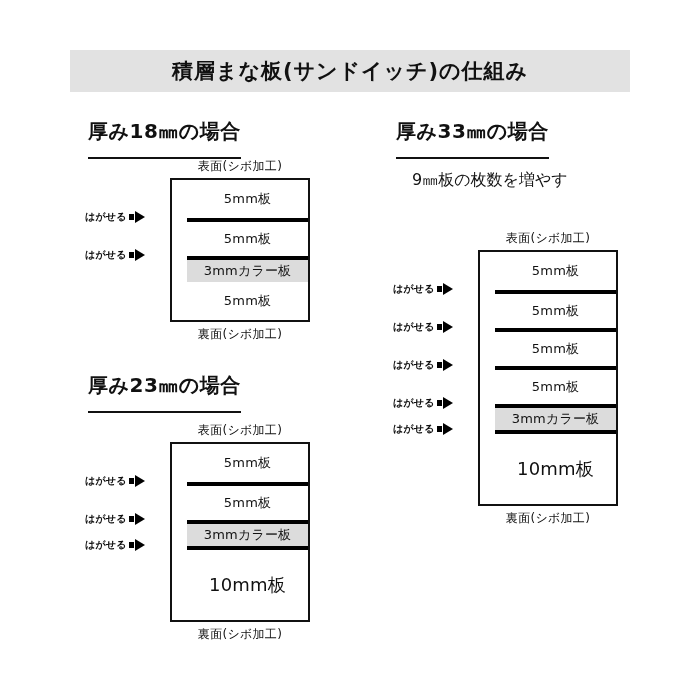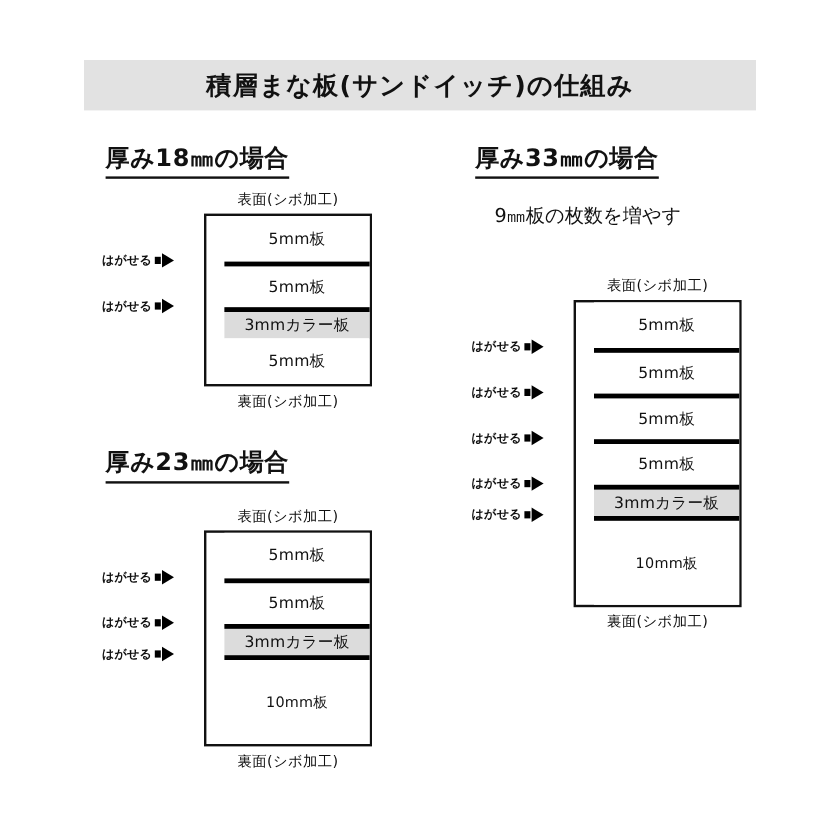--- a/index.html
+++ b/index.html
@@ -39,21 +39,21 @@
   .section {
     position: absolute;
   }
   .section-heading {
     font-size: 20px;
     font-weight: bold;
     letter-spacing: 0.5px;
     color: #111;
     display: inline-block;
     border-bottom: 2px solid #111;
-    padding-bottom: 2px;
+    padding-bottom: 12px;
     white-space: nowrap;
   }
 
   .note {
     font-size: 16px;
     line-height: 1.5;
     color: #111;
     white-space: nowrap;
   }
   .note-line-2 {
@@ -97,21 +97,21 @@
   .layer.peel-top {
     border-top: 4px solid #000000;
   }
   .layer-label {
     font-size: 13px;
     color: #111;
     white-space: nowrap;
     letter-spacing: 0.2px;
   }
   .layer-label.big {
-    font-size: 12px;
+    font-size: 18px;
   }
 
   
   .peel-marker {
     position: absolute;
     display: flex;
     align-items: center;
     white-space: nowrap;
     transform: translateY(-50%);
   }

